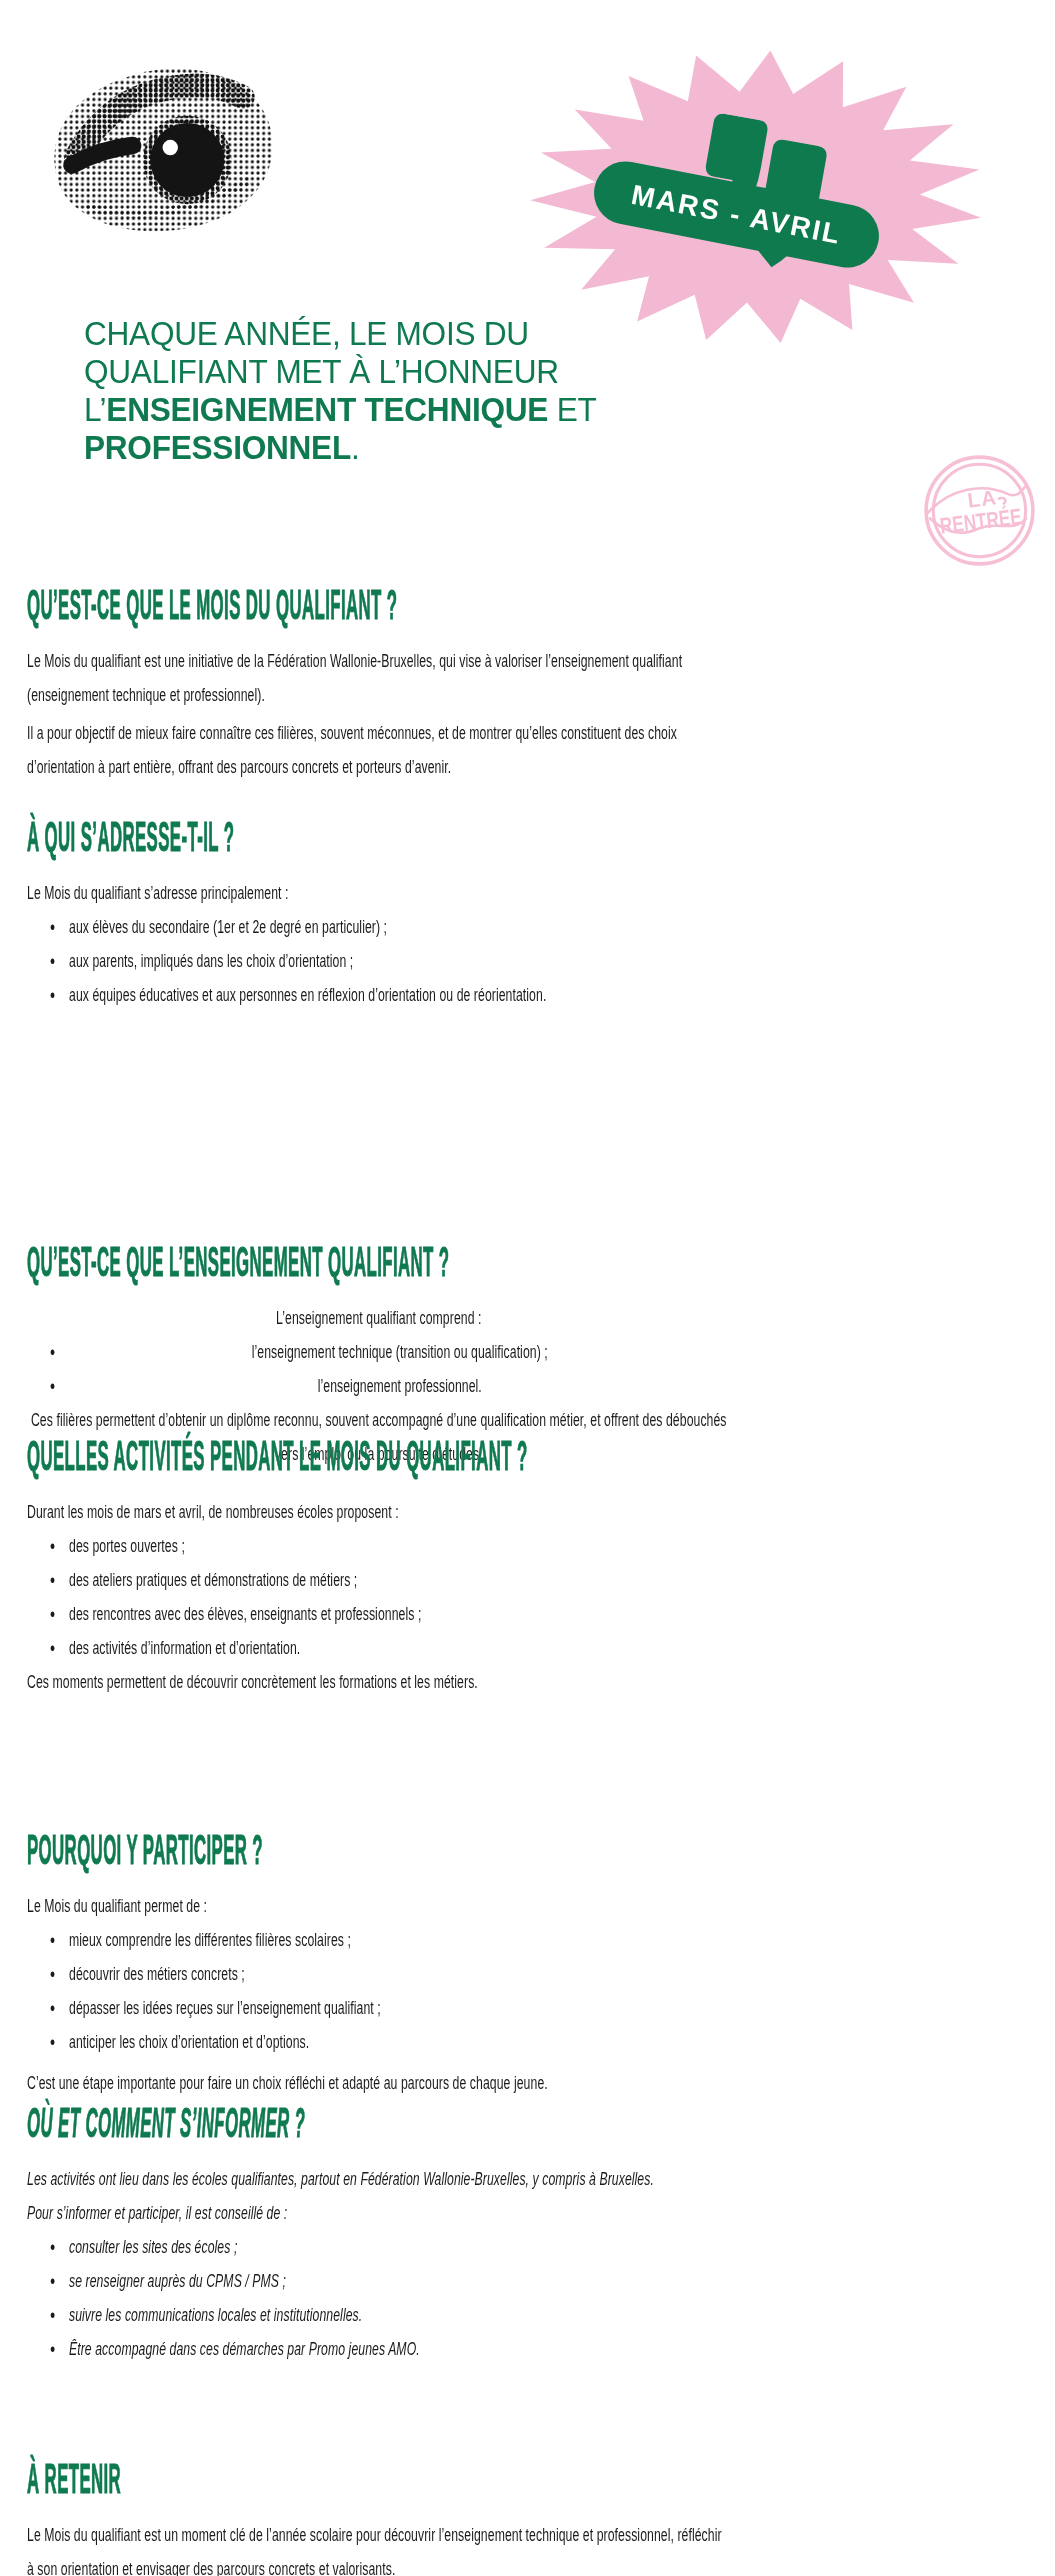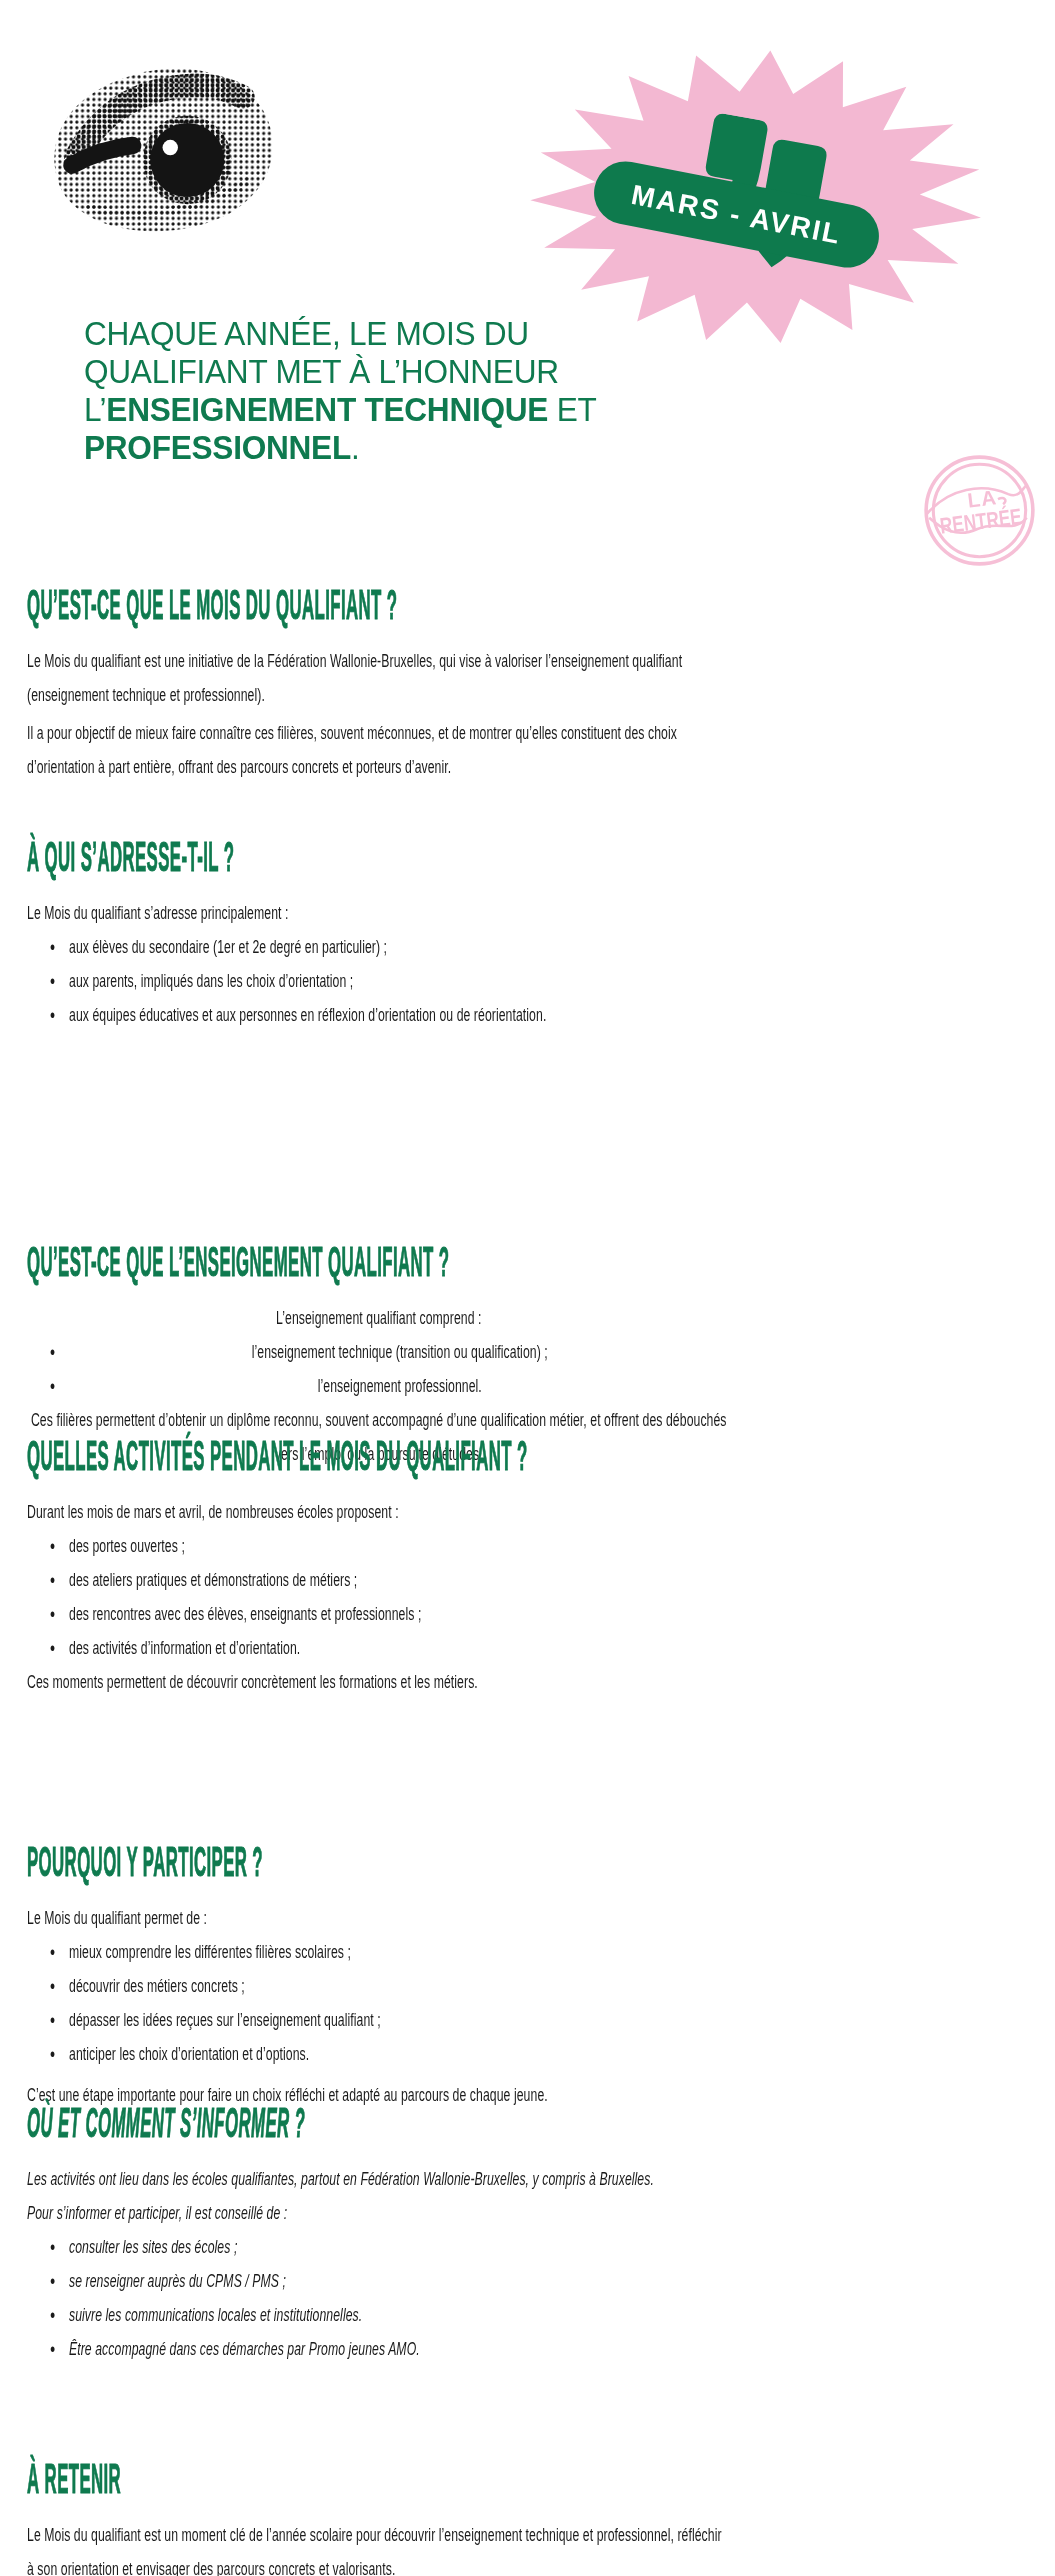--- a/index.html
+++ b/index.html
@@ -97,21 +97,21 @@
   </svg>
 
   <div class="sec" style="top:584px;">
     <h2>QU’EST-CE QUE LE MOIS DU QUALIFIANT ?</h2>
     <div class="body">
       <p>Le Mois du qualifiant est une initiative de la Fédération Wallonie-Bruxelles, qui vise à valoriser l’enseignement qualifiant (enseignement technique et professionnel).</p>
       <p class="sp">Il a pour objectif de mieux faire connaître ces filières, souvent méconnues, et de montrer qu’elles constituent des choix d’orientation à part entière, offrant des parcours concrets et porteurs d’avenir.</p>
     </div>
   </div>
 
-  <div class="sec" style="top:836px;">
+  <div class="sec" style="top:816px;">
     <h2>À QUI S’ADRESSE-T-IL ?</h2>
     <div class="body">
       <p>Le Mois du qualifiant s’adresse principalement :</p>
       <ul>
         <li>aux élèves du secondaire (1er et 2e degré en particulier) ;</li>
         <li>aux parents, impliqués dans les choix d’orientation ;</li>
         <li>aux équipes éducatives et aux personnes en réflexion d’orientation ou de réorientation.</li>
       </ul>
     </div>
   </div>
@@ -135,21 +135,21 @@
       <ul>
         <li>des portes ouvertes ;</li>
         <li>des ateliers pratiques et démonstrations de métiers ;</li>
         <li>des rencontres avec des élèves, enseignants et professionnels ;</li>
         <li>des activités d’information et d’orientation.</li>
       </ul>
       <p>Ces moments permettent de découvrir concrètement les formations et les métiers.</p>
     </div>
   </div>
 
-  <div class="sec" style="top:1829px;margin-top:12px;">
+  <div class="sec" style="top:1829px;">
     <h2>POURQUOI Y PARTICIPER ?</h2>
     <div class="body">
       <p>Le Mois du qualifiant permet de :</p>
       <ul>
         <li>mieux comprendre les différentes filières scolaires ;</li>
         <li>découvrir des métiers concrets ;</li>
         <li>dépasser les idées reçues sur l’enseignement qualifiant ;</li>
         <li>anticiper les choix d’orientation et d’options.</li>
       </ul>
       <p class="sp2">C’est une étape importante pour faire un choix réfléchi et adapté au parcours de chaque jeune.</p>

